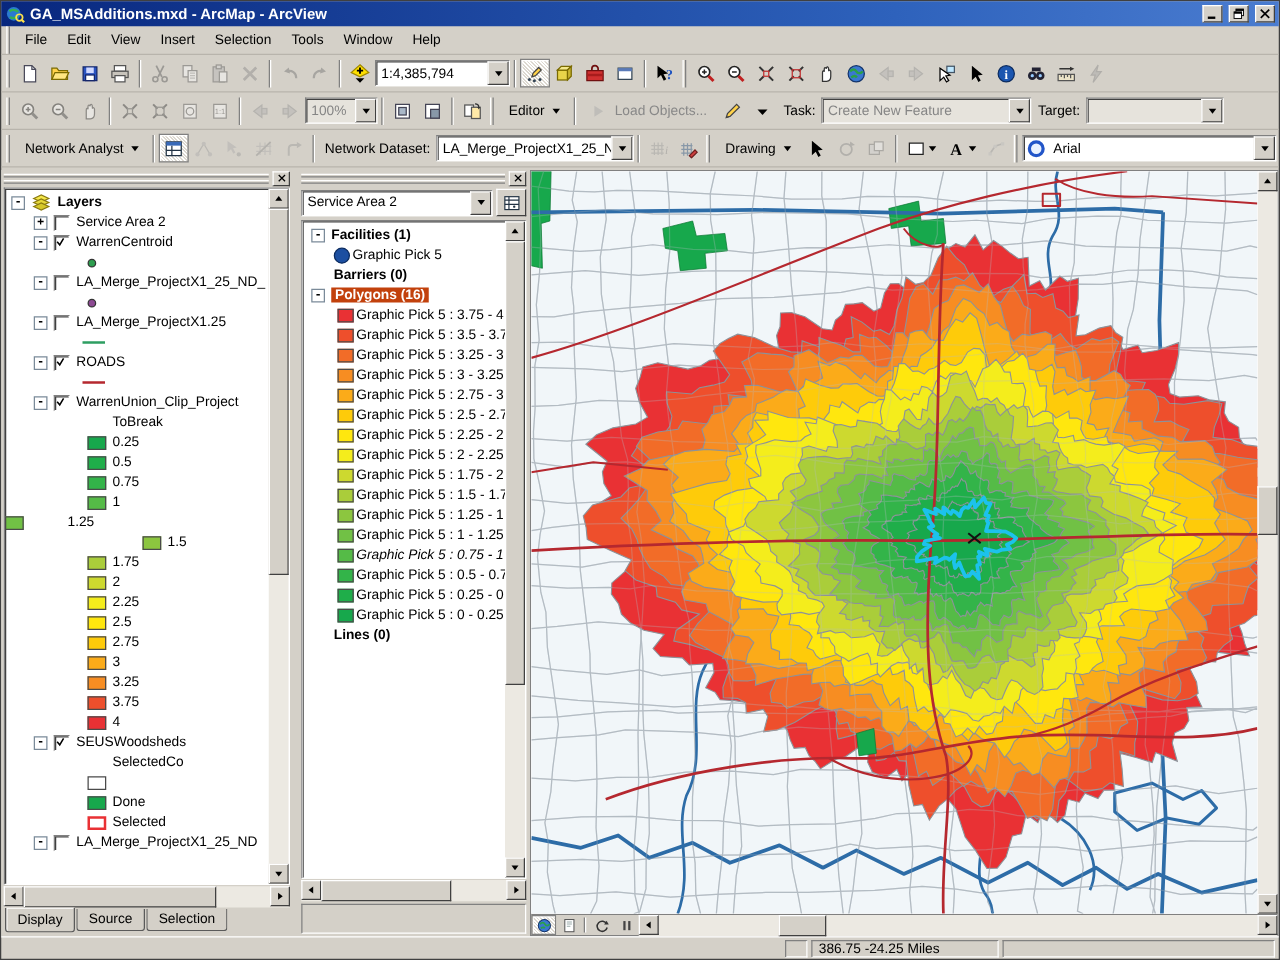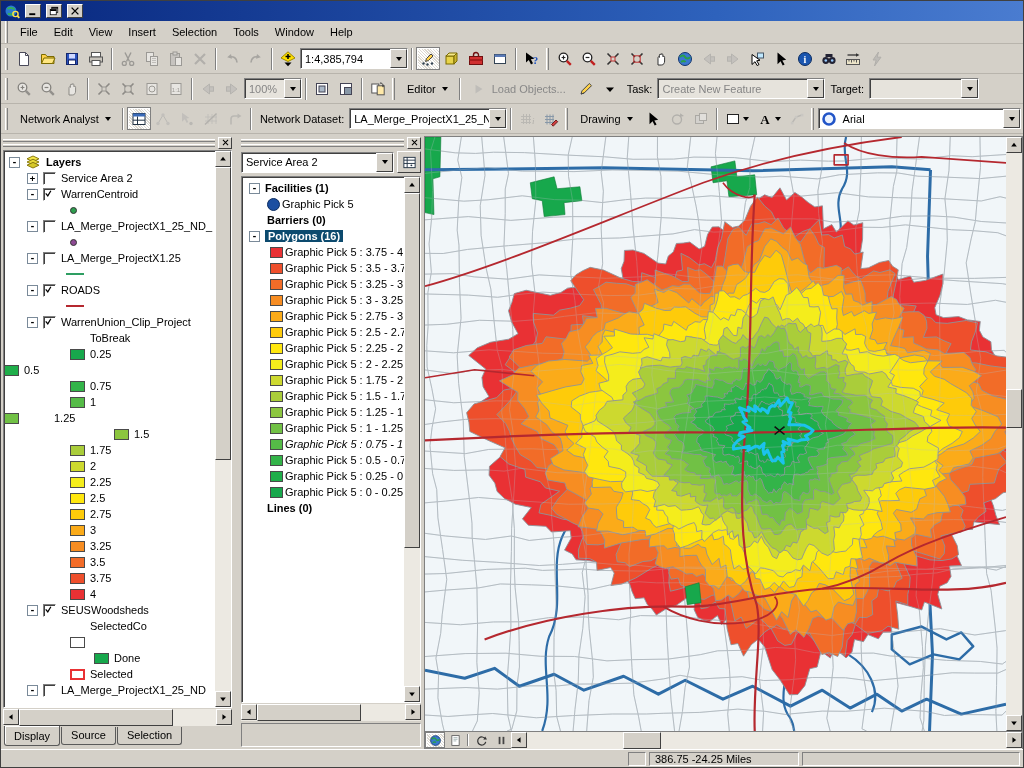--- a/index.html
+++ b/index.html
@@ -59,21 +59,21 @@
   .expander{width:11px;height:11px;flex:0 0 11px;border:1px solid #7a8a99;background:#fff;color:#000;
     font:bold 9px "DejaVu Sans Mono",monospace;display:flex;align-items:center;justify-content:center;line-height:1}
   .chk{width:13px;height:13px;flex:0 0 13px;background:#fff;border:1px solid;border-color:#808080 #fff #fff #808080;
     box-shadow:inset 1px 1px 0 #404040;display:flex;align-items:center;justify-content:center}
   .chk svg{width:11px;height:11px}
   .swatch{width:15px;height:11px;flex:0 0 15px;border:1px solid #4a4a4a}
   .swatch.outline{border:2px solid;background:#fff}
   .dotsym{width:7px;height:7px;border-radius:50%;border:1px solid #333}
   .linesym{width:18px;height:2px}
   .circlesym{width:13px;height:13px;border-radius:50%;border:1px solid #0c2c60;flex:0 0 13px}
-  .sel-label{background:#0c4a6e;color:#fff;padding:0 3px;font-weight:bold}
+  .sel-label{background:#c2410c;color:#fff;padding:0 3px;font-weight:bold}
   
   .vscroll{width:16px;flex:0 0 16px;display:flex;flex-direction:column;background:#ece9e2}
   .hscroll{height:17px;flex:0 0 17px;display:flex;background:#ece9e2;margin:0 2px 1px 2px}
   #map-bottom .hscroll{margin:0;flex:1}
   .sb-btn{width:16px;height:16px;flex:0 0 16px;background:#d4d0c8;border:1px solid;border-color:#fff #404040 #404040 #fff;
     display:flex;align-items:center;justify-content:center}
   .sb-btn svg{width:10px;height:10px}
   .sb-track{flex:1;position:relative}
   .sb-thumb{position:absolute;background:#d4d0c8;border:1px solid;border-color:#fff #404040 #404040 #fff}
   .vscroll .sb-thumb{left:0;right:0}
@@ -110,20 +110,21 @@
 
   <div id="titlebar">
     <span class="ticon">
         <svg viewBox="0 0 16 16" aria-hidden="true">
           <circle cx="7" cy="8" r="5.5" fill="#2a7ad0"></circle>
           <path d="M3.5 6c2-1.5 5-1.5 7 .5M4 10.5c2 1.5 4.5 1 6-.5" stroke="#35b054" stroke-width="2" fill="none"></path>
           <circle cx="11.5" cy="11" r="2.6" fill="none" stroke="#ffe24a" stroke-width="1.4"></circle>
           <path d="M13.3 12.8l2 2" stroke="#ffe24a" stroke-width="1.8"></path>
         </svg>
       </span>
+    <span id="title-text">GA_MSAdditions.mxd - ArcMap - ArcView</span>
     <span class="tb-ctl">
         <svg viewBox="0 0 16 16" aria-hidden="true">
           <rect x="3" y="11" width="8" height="2.5" fill="#000"></rect>
         </svg>
       </span>
     <span class="tb-ctl">
         <svg viewBox="0 0 16 16" aria-hidden="true">
           <rect x="5" y="3" width="8" height="7" fill="#fff" stroke="#000"></rect>
           <rect x="5" y="3" width="8" height="2" fill="#000"></rect>
           <rect x="3" y="6" width="8" height="7" fill="#fff" stroke="#000"></rect>
@@ -685,21 +686,21 @@
               </span>
               <span>WarrenUnion_Clip_Project</span>
             </div>
             <div class="trow" style="padding-left: 86px;">
               <span>ToBreak</span>
             </div>
             <div class="trow" style="padding-left: 66px;">
               <span class="swatch" style="background: rgb(23, 168, 76);"></span>
               <span>0.25</span>
             </div>
-            <div class="trow" style="">
+            <div class="trow" style="padding-left: 66px;">
               <span class="swatch" style="background: rgb(31, 174, 74);"></span>
               <span>0.5</span>
             </div>
             <div class="trow" style="padding-left: 66px;">
               <span class="swatch" style="background: rgb(51, 180, 73);"></span>
               <span>0.75</span>
             </div>
             <div class="trow" style="padding-left: 66px;">
               <span class="swatch" style="background: rgb(85, 187, 71);"></span>
               <span>1</span>
@@ -732,24 +733,20 @@
               <span class="swatch" style="background: rgb(254, 203, 10);"></span>
               <span>2.75</span>
             </div>
             <div class="trow" style="padding-left: 66px;">
               <span class="swatch" style="background: rgb(251, 171, 25);"></span>
               <span>3</span>
             </div>
             <div class="trow" style="padding-left: 66px;">
               <span class="swatch" style="background: rgb(247, 141, 34);"></span>
               <span>3.25</span>
-            </div>
-            <div class="trow" style="padding-left: 66px;">
-              <span class="swatch" style="background: rgb(242, 108, 40);"></span>
-              <span>3.5</span>
             </div>
             <div class="trow" style="padding-left: 66px;">
               <span class="swatch" style="background: rgb(238, 79, 44);"></span>
               <span>3.75</span>
             </div>
             <div class="trow" style="padding-left: 66px;">
               <span class="swatch" style="background: rgb(233, 49, 52);"></span>
               <span>4</span>
             </div>
             <div class="trow" style="padding-left: 23px;">
@@ -761,21 +758,21 @@
               </span>
               <span>SEUSWoodsheds</span>
             </div>
             <div class="trow" style="padding-left: 86px;">
               <span>SelectedCo</span>
             </div>
             <div class="trow" style="padding-left: 66px;">
               <span class="swatch" style="background: rgb(255, 255, 255);"></span>
               <span></span>
             </div>
-            <div class="trow" style="padding-left: 66px; margin-left: 24px;">
+            <div class="trow" style="padding-left: 66px;">
               <span class="swatch" style="background: rgb(23, 168, 76);"></span>
               <span>Done</span>
             </div>
             <div class="trow" style="padding-left: 66px;">
               <span class="swatch outline" style="border-color: rgb(233, 49, 52);"></span>
               <span>Selected</span>
             </div>
             <div class="trow" style="padding-left: 23px;">
               <span class="expander">-</span>
               <span class="chk"></span>

